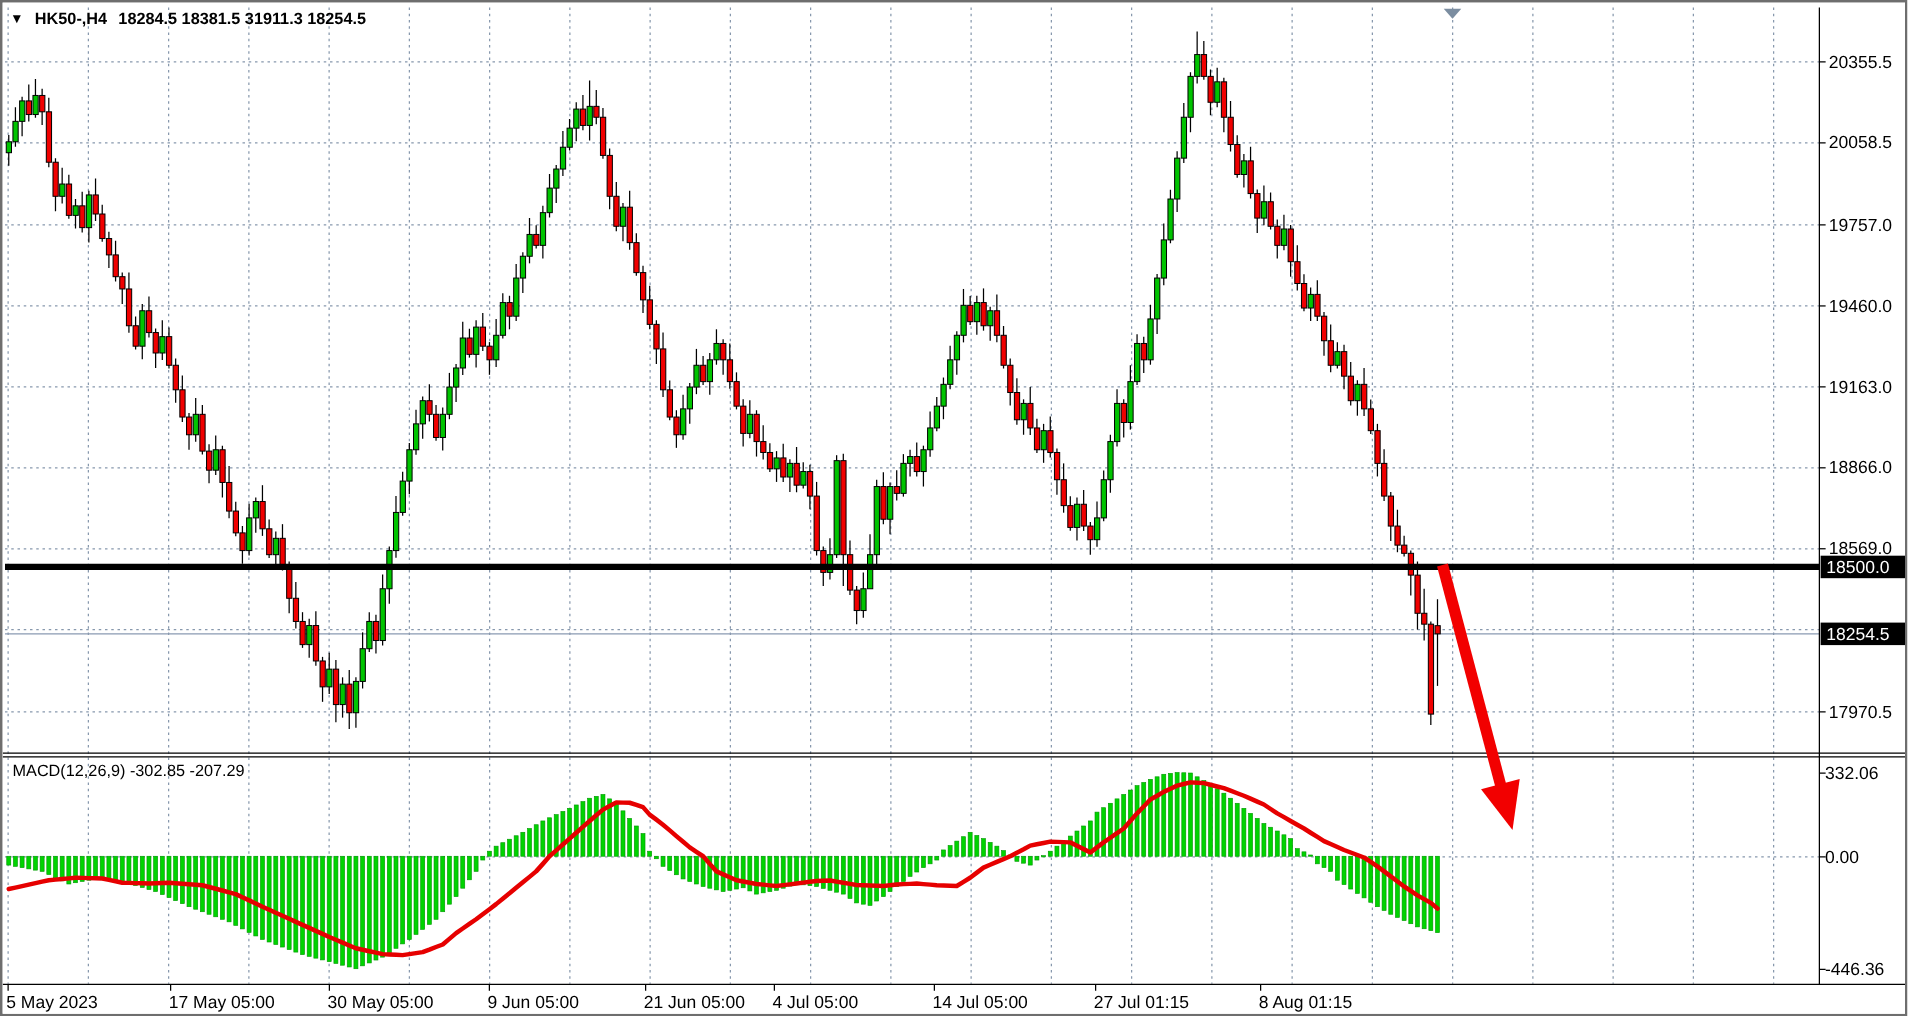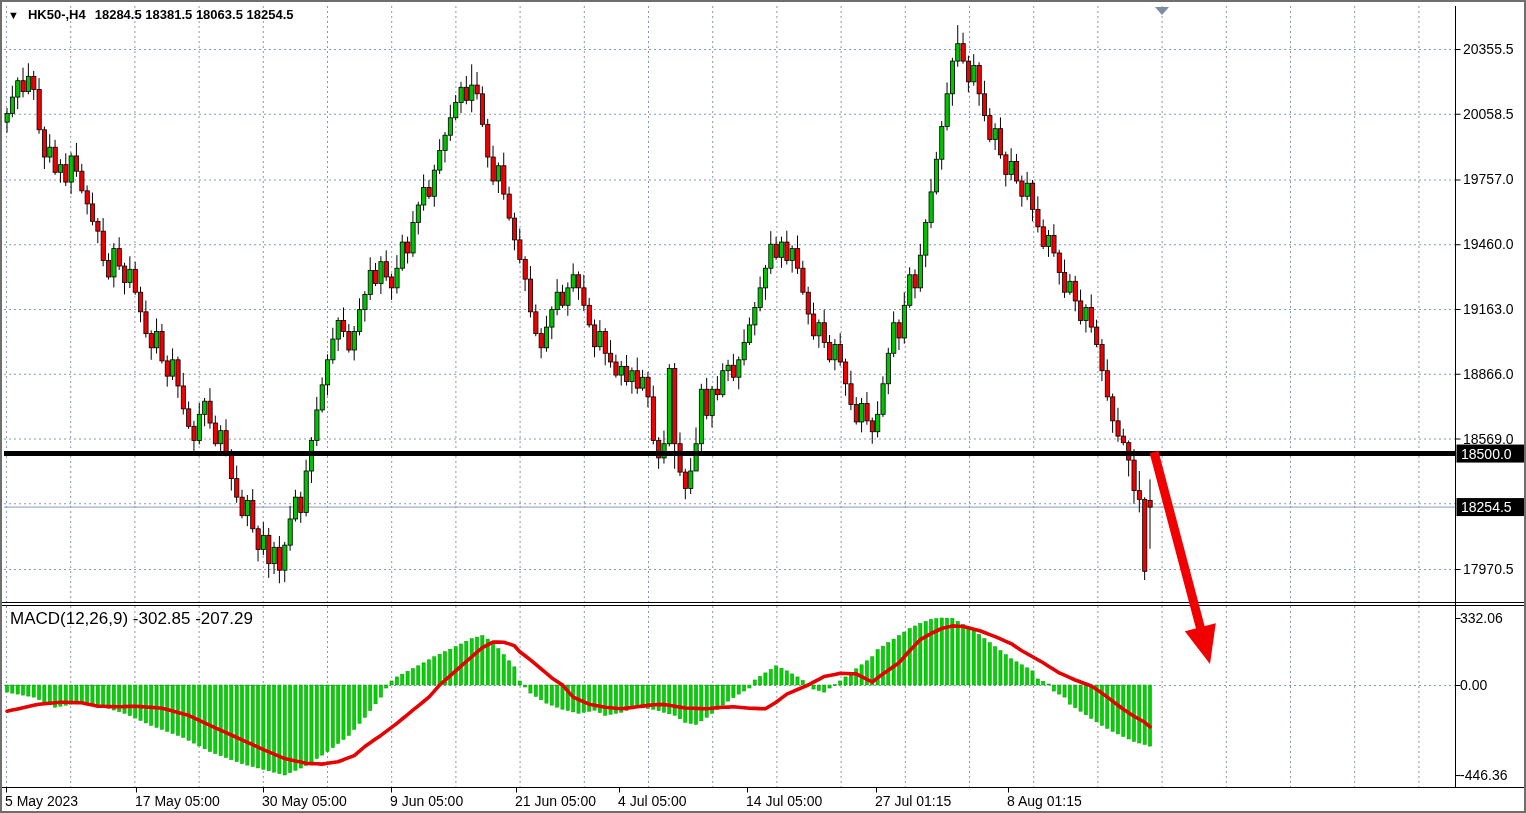--- a/index.html
+++ b/index.html
@@ -5,21 +5,21 @@
   html,body{margin:0;padding:0;background:#fff;}
   #window{
     position:relative;width:1526px;height:813px;box-sizing:border-box;
     border:2px solid #6e6e6e;background:#ffffff;overflow:hidden;
     font-family:"Liberation Sans",sans-serif;
   }
   #chart-svg{position:absolute;left:0;top:0;}
   .overlay{position:absolute;color:#000;white-space:pre;}
   #title-bar{left:6px;top:5px;font-size:13px;font-weight:600;display:flex;gap:9px;align-items:center;}
   #title-bar .marker{font-size:11px;}
-  #macd-label{left:8px;top:607px;font-size:17px;font-weight:400;}
+  #macd-label{left:8px;top:607px;font-size:13px;font-weight:400;}
 </style>
 </head>
 <body>
 
 <div id="window">
   <svg id="chart-svg" width="1526" height="813">
       <rect x="0" y="0" width="1526" height="813" fill="#ffffff"></rect>
       <g stroke="#8798ad" stroke-width="1" stroke-dasharray="2,3">
         <line x1="4.5" y1="4" x2="4.5" y2="785"></line>
         <line x1="68.7" y1="4" x2="68.7" y2="785"></line>
@@ -764,17 +764,17 @@
         <text x="1005" y="804" font-size="14" font-family="Liberation Sans, sans-serif" fill="#000000">8 Aug 01:15</text>
       </g>
       <polygon points="1153,5 1167,5 1160,13" fill="#7b8da0"></polygon>
       <line x1="1152" y1="450" x2="1199.827484069215" y2="631.0611896905996" stroke="#f20000" stroke-width="9"></line>
       <polygon points="1182.8257321774925,629.3464207229795 1213.764542486893,621.1739047921944 1208,662" fill="#f20000"></polygon>
     </svg>
 
   <div id="title-bar" class="overlay">
     <span class="marker">▼</span>
     <span>HK50-,H4</span>
-    <span>18284.5 18381.5 18063.5 18254.5</span>
+    <span>18284.5 18381.5 31911.3 18254.5</span>
   </div>
 
   <div id="macd-label" class="overlay">MACD(12,26,9) -302.85 -207.29</div>
 </div>
 
 </body></html>

